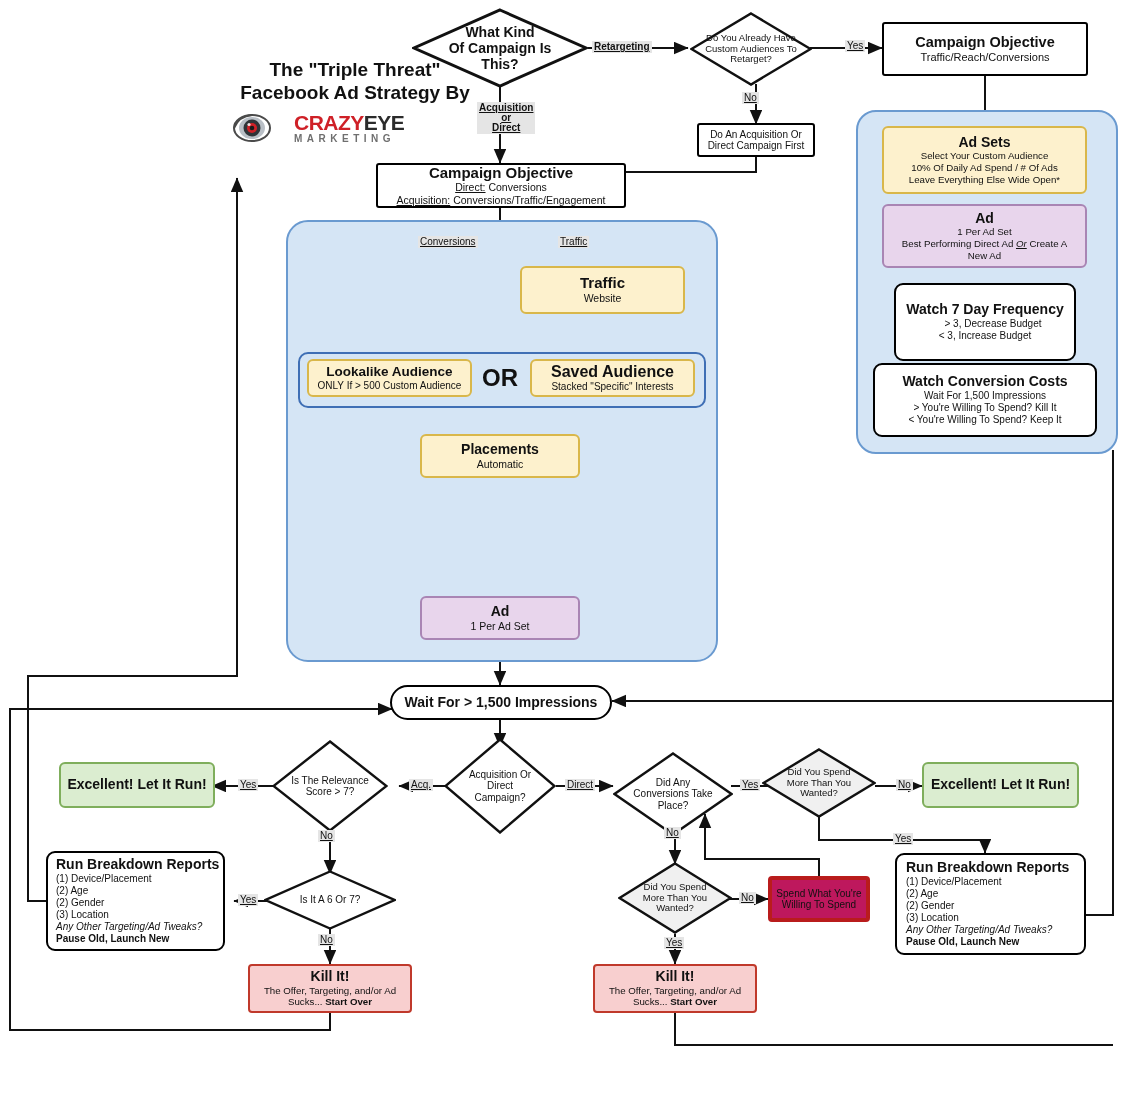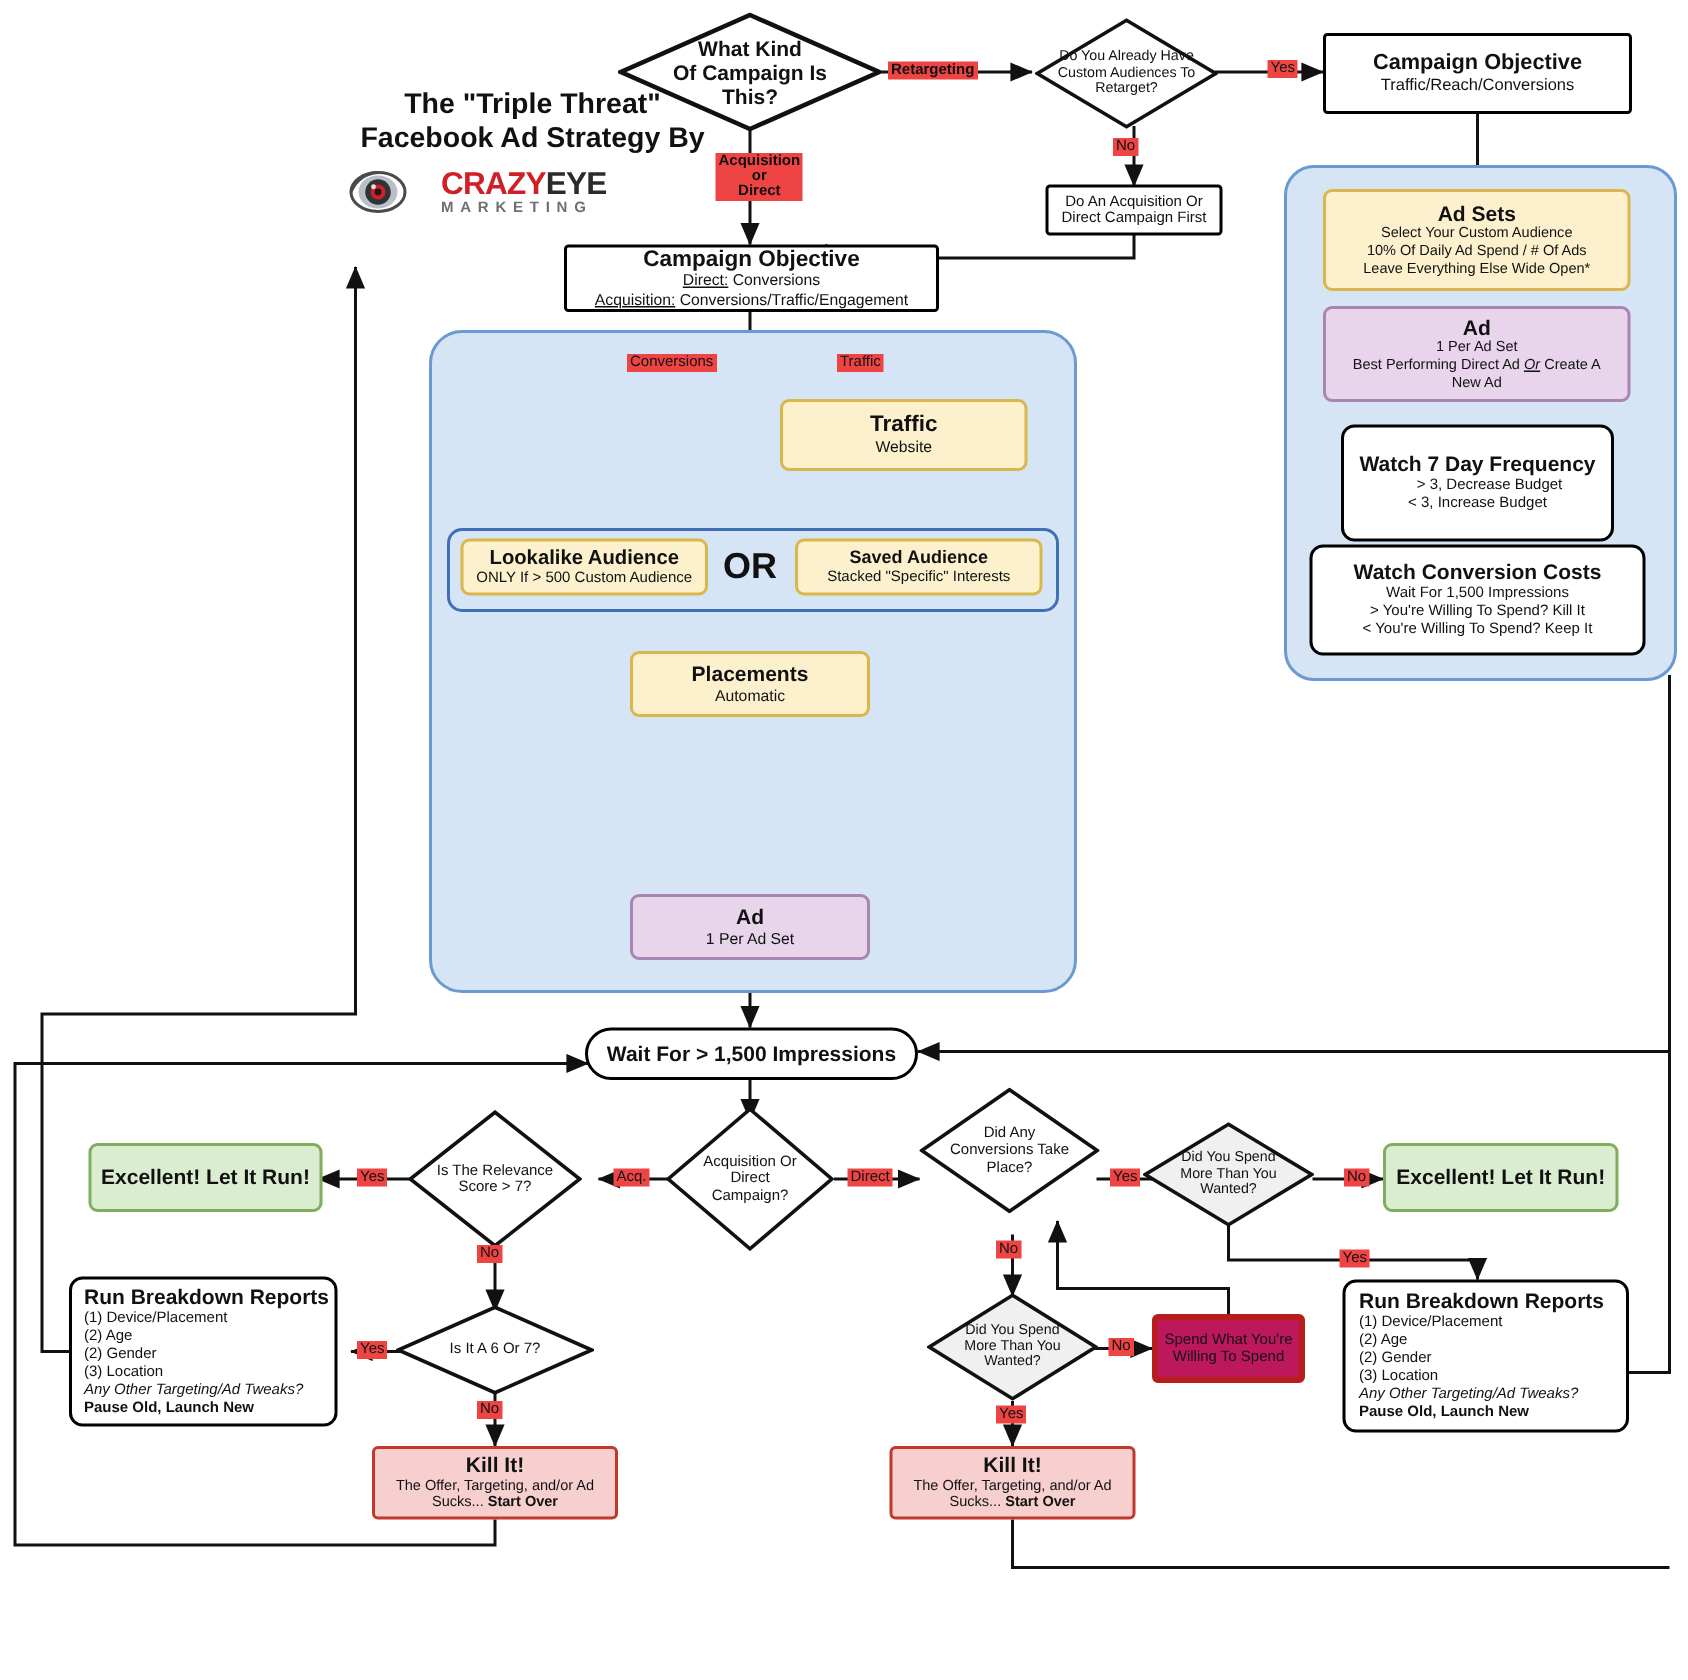--- a/index.html
+++ b/index.html
@@ -27,22 +27,22 @@
   .grp-inner{position:absolute;background:#d5e5f5;border:2px solid #3f6fb5;border-radius:10px;}
 
   
   .dia{position:absolute;}
   .dia .shape{position:absolute;left:0;top:0;width:100%;height:100%;}
   .dia .txt{position:absolute;left:0;top:0;width:100%;height:100%;
             display:flex;align-items:center;justify-content:center;
             text-align:center;line-height:1.15;padding:0 6px;box-sizing:border-box;}
 
   
-  .elab{position:absolute;background:#ef4444;font-size:10px;line-height:1;
-        padding:1px 2px;white-space:nowrap;color:#111;}
+  .elab{position:absolute;background:#e5e5e5;font-size:10px;line-height:1;
+        padding:1px 2px;white-space:nowrap;color:#111;text-decoration:underline;}
   .elab.b{font-weight:bold;}
 
   
   .hdr{position:absolute;text-align:center;font-weight:bold;line-height:1.22;}
   .logo{position:absolute;display:flex;align-items:center;}
   .eye{width:40px;height:40px;}
   .logotxt{margin-left:22px;line-height:1;}
   .l1{font-size:21px;font-weight:bold;letter-spacing:-.5px;}
   .l1 .c{color:#cf2027;}
   .l1 .e{color:#2b2b2b;}
@@ -253,21 +253,21 @@
 
   <div class="grp-inner" style="left:298px;top:352px;width:404px;height:52px;"></div>
   <div class="node yellow" style="left:307px;top:359px;width:165px;height:38px;">
     <div class="ttl" style="font-size:13.5px;">Lookalike Audience</div>
     <div class="sub" style="font-size:10px;">ONLY If &gt; 500 Custom Audience</div>
   </div>
   <div class="node" style="left:480px;top:360px;width:40px;height:36px;font-size:24px;font-weight:bold;">
     <span>OR</span>
   </div>
   <div class="node yellow" style="left:530px;top:359px;width:165px;height:38px;">
-    <div class="ttl" style="font-size:12px;">Saved Audience</div>
+    <div class="ttl" style="font-size:16px;">Saved Audience</div>
     <div class="sub" style="font-size:10px;">Stacked "Specific" Interests</div>
   </div>
 
   <div class="node yellow" style="left:420px;top:434px;width:160px;height:44px;">
     <div class="ttl" style="font-size:14px;">Placements</div>
     <div class="sub" style="font-size:10.5px;">Automatic</div>
   </div>
 
 
   <div class="node purple" style="left:420px;top:596px;width:160px;height:44px;">
@@ -332,21 +332,21 @@
     <div class="sub" style="font-size:10px;font-style:italic;">Any Other Targeting/Ad Tweaks?</div>
     <div class="sub" style="font-size:10px;font-weight:bold;">Pause Old, Launch New</div>
   </div>
 
   <div class="node red" style="left:248px;top:964px;width:164px;height:49px;">
     <div class="ttl" style="font-size:14px;">Kill It!</div>
     <div class="sub" style="font-size:9.7px;">The Offer, Targeting, and/or Ad</div>
     <div class="sub" style="font-size:9.7px;"><span>Sucks... </span><b>Start Over</b></div>
   </div>
 
-  <div class="dia" style="left:613px;top:725px;width:120px;height:84px;">
+  <div class="dia" style="left:613px;top:752px;width:120px;height:84px;">
     <svg class="shape" viewBox="0 0 120 84" preserveAspectRatio="none">
       <polygon points="60,1.5 118.5,42 60,82.5 1.5,42" fill="#fff" stroke="#111" stroke-width="2.4"></polygon>
     </svg>
     <div class="txt" style="font-size:10px;">
       <div>
         <div>Did Any</div>
         <div>Conversions Take</div>
         <div>Place?</div>
       </div>
     </div>

